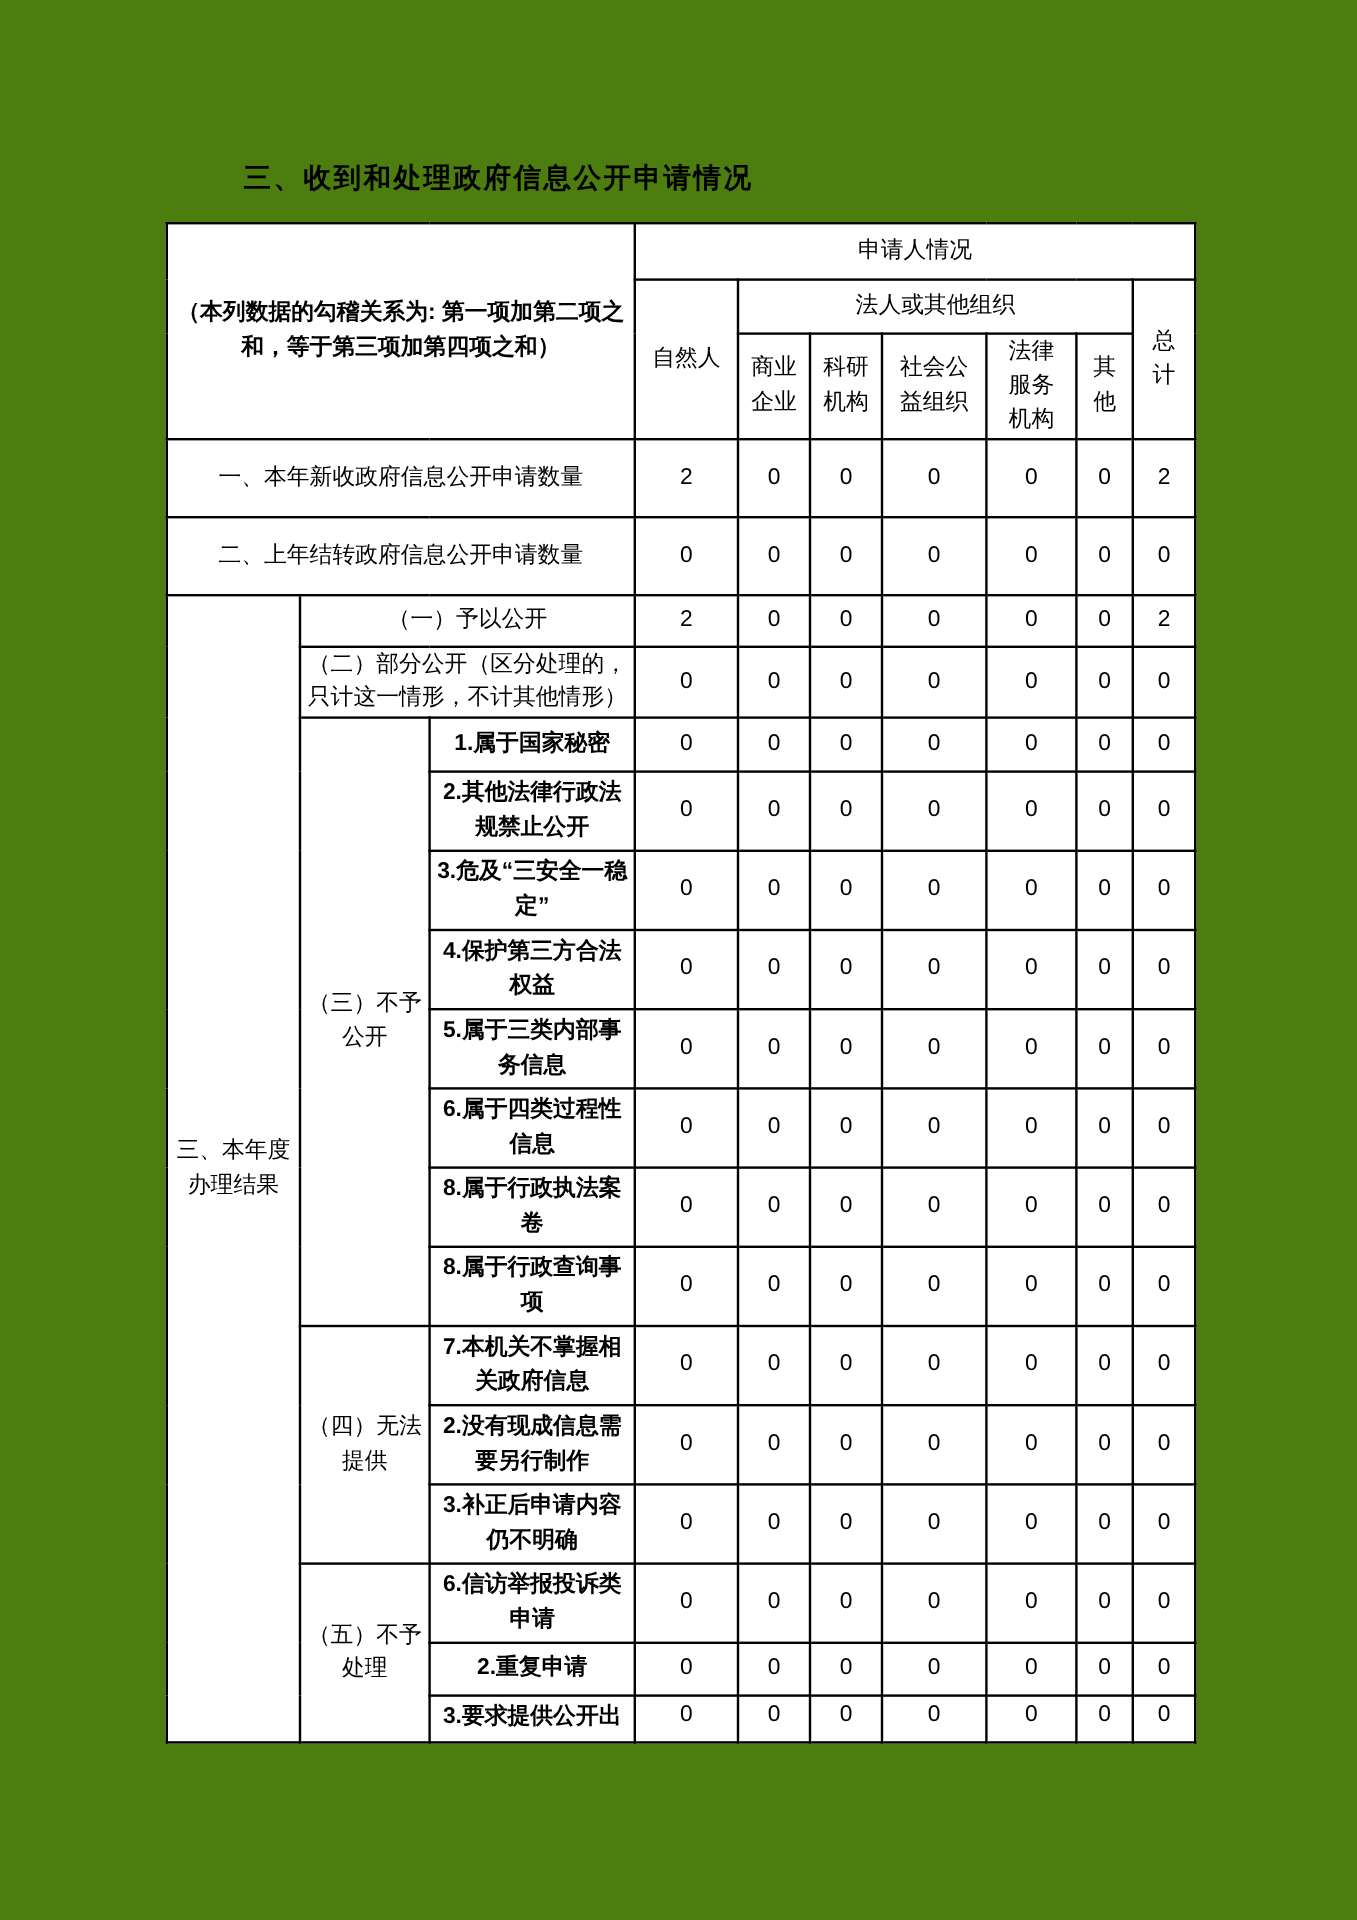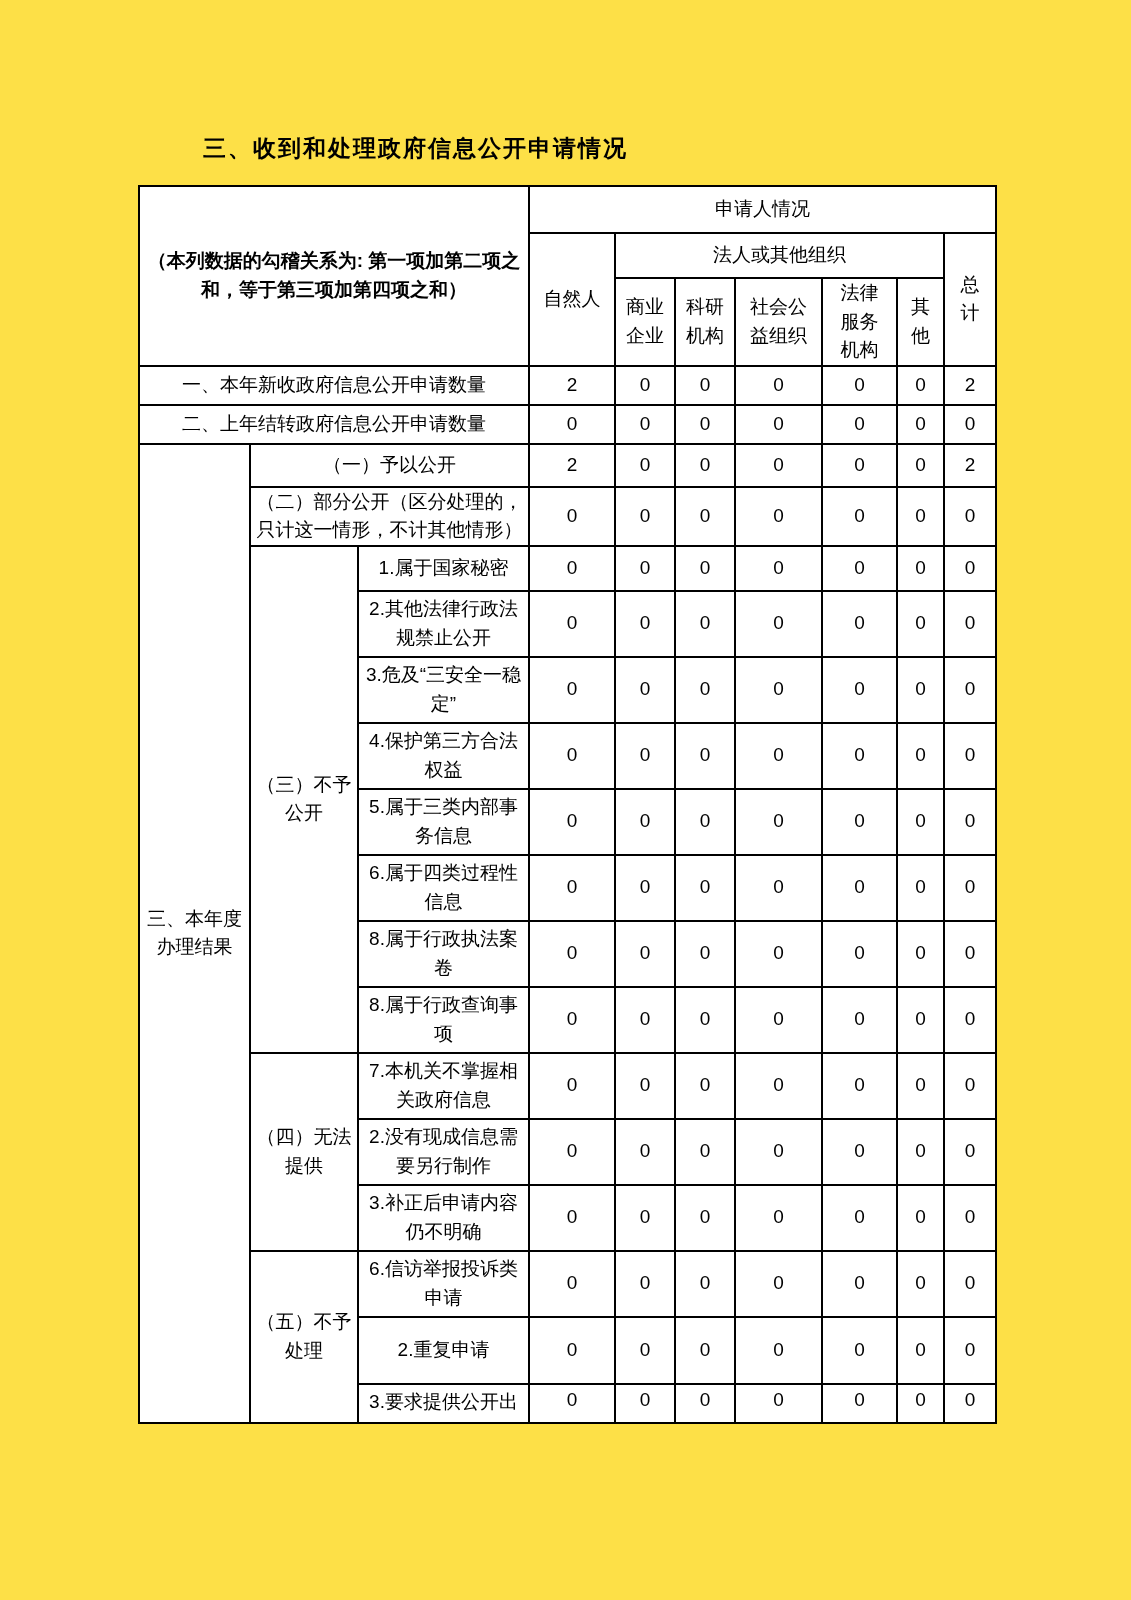--- a/index.html
+++ b/index.html
@@ -1,17 +1,17 @@
 <!DOCTYPE html>
 <html><head>
 <meta charset="utf-8">
 <style>
   html,body{margin:0;padding:0;background:#ffffff;}
   .page{
-    position:relative;width:1131px;height:1600px;background:#fde047;
+    position:relative;width:1131px;height:1600px;background:#4d7c0f;
     font-family:"Liberation Sans",sans-serif;color:#000;overflow:hidden;
   }
   .title{
     position:absolute;left:203px;top:133px;
     font-size:23px;font-weight:700;letter-spacing:2px;
   }
   table.doc{
     position:absolute;left:138px;top:185px;
     border-collapse:collapse;table-layout:fixed;
     background:#fff;
@@ -21,26 +21,26 @@
     font-size:19px;line-height:1.5;
     vertical-align:middle;text-align:center;
     white-space:pre-line;
     padding:0;
     overflow:hidden;
   }
   td.th{font-weight:400;}
   td.corner{font-weight:700;padding:0 16px;line-height:1.75;}
   td.lbl{text-align:left;padding-left:10px;}
   td.sub2{text-align:left;padding-left:12px;line-height:1.55;}
-  td.item{text-align:left;padding-left:8px;line-height:1.55;font-weight:400;}
+  td.item{text-align:left;padding-left:8px;line-height:1.55;font-weight:700;}
   td.group{text-align:left;padding-left:8px;line-height:1.55;}
   td.val{text-align:center;}
   tr.hr1{height:47px;} tr.hr2{height:45px;} tr.hr3{height:81px;}
-  tr.rh47{height:39px;border-radius:23px;} tr.rh43{height:43px;} tr.rh74{height:58px;}
-  tr.rh45{height:45px;} tr.rh66{height:66px;} tr.rh64{height:67px;}
+  tr.rh47{height:65px;border-radius:23px;} tr.rh43{height:43px;} tr.rh74{height:58px;}
+  tr.rh45{height:45px;} tr.rh66{height:66px;} tr.rh64{height:44px;}
   tr.rh39{height:39px;margin-top:40px;}
   tr.cut-row td.val{vertical-align:top;padding-top:1px;}
   tr.cut-row td.item{vertical-align:bottom;padding-bottom:5px;}
 </style>
 </head>
 <body>
 
 <div class="page">
   <div class="title">三、收到和处理政府信息公开申请情况</div>
 

